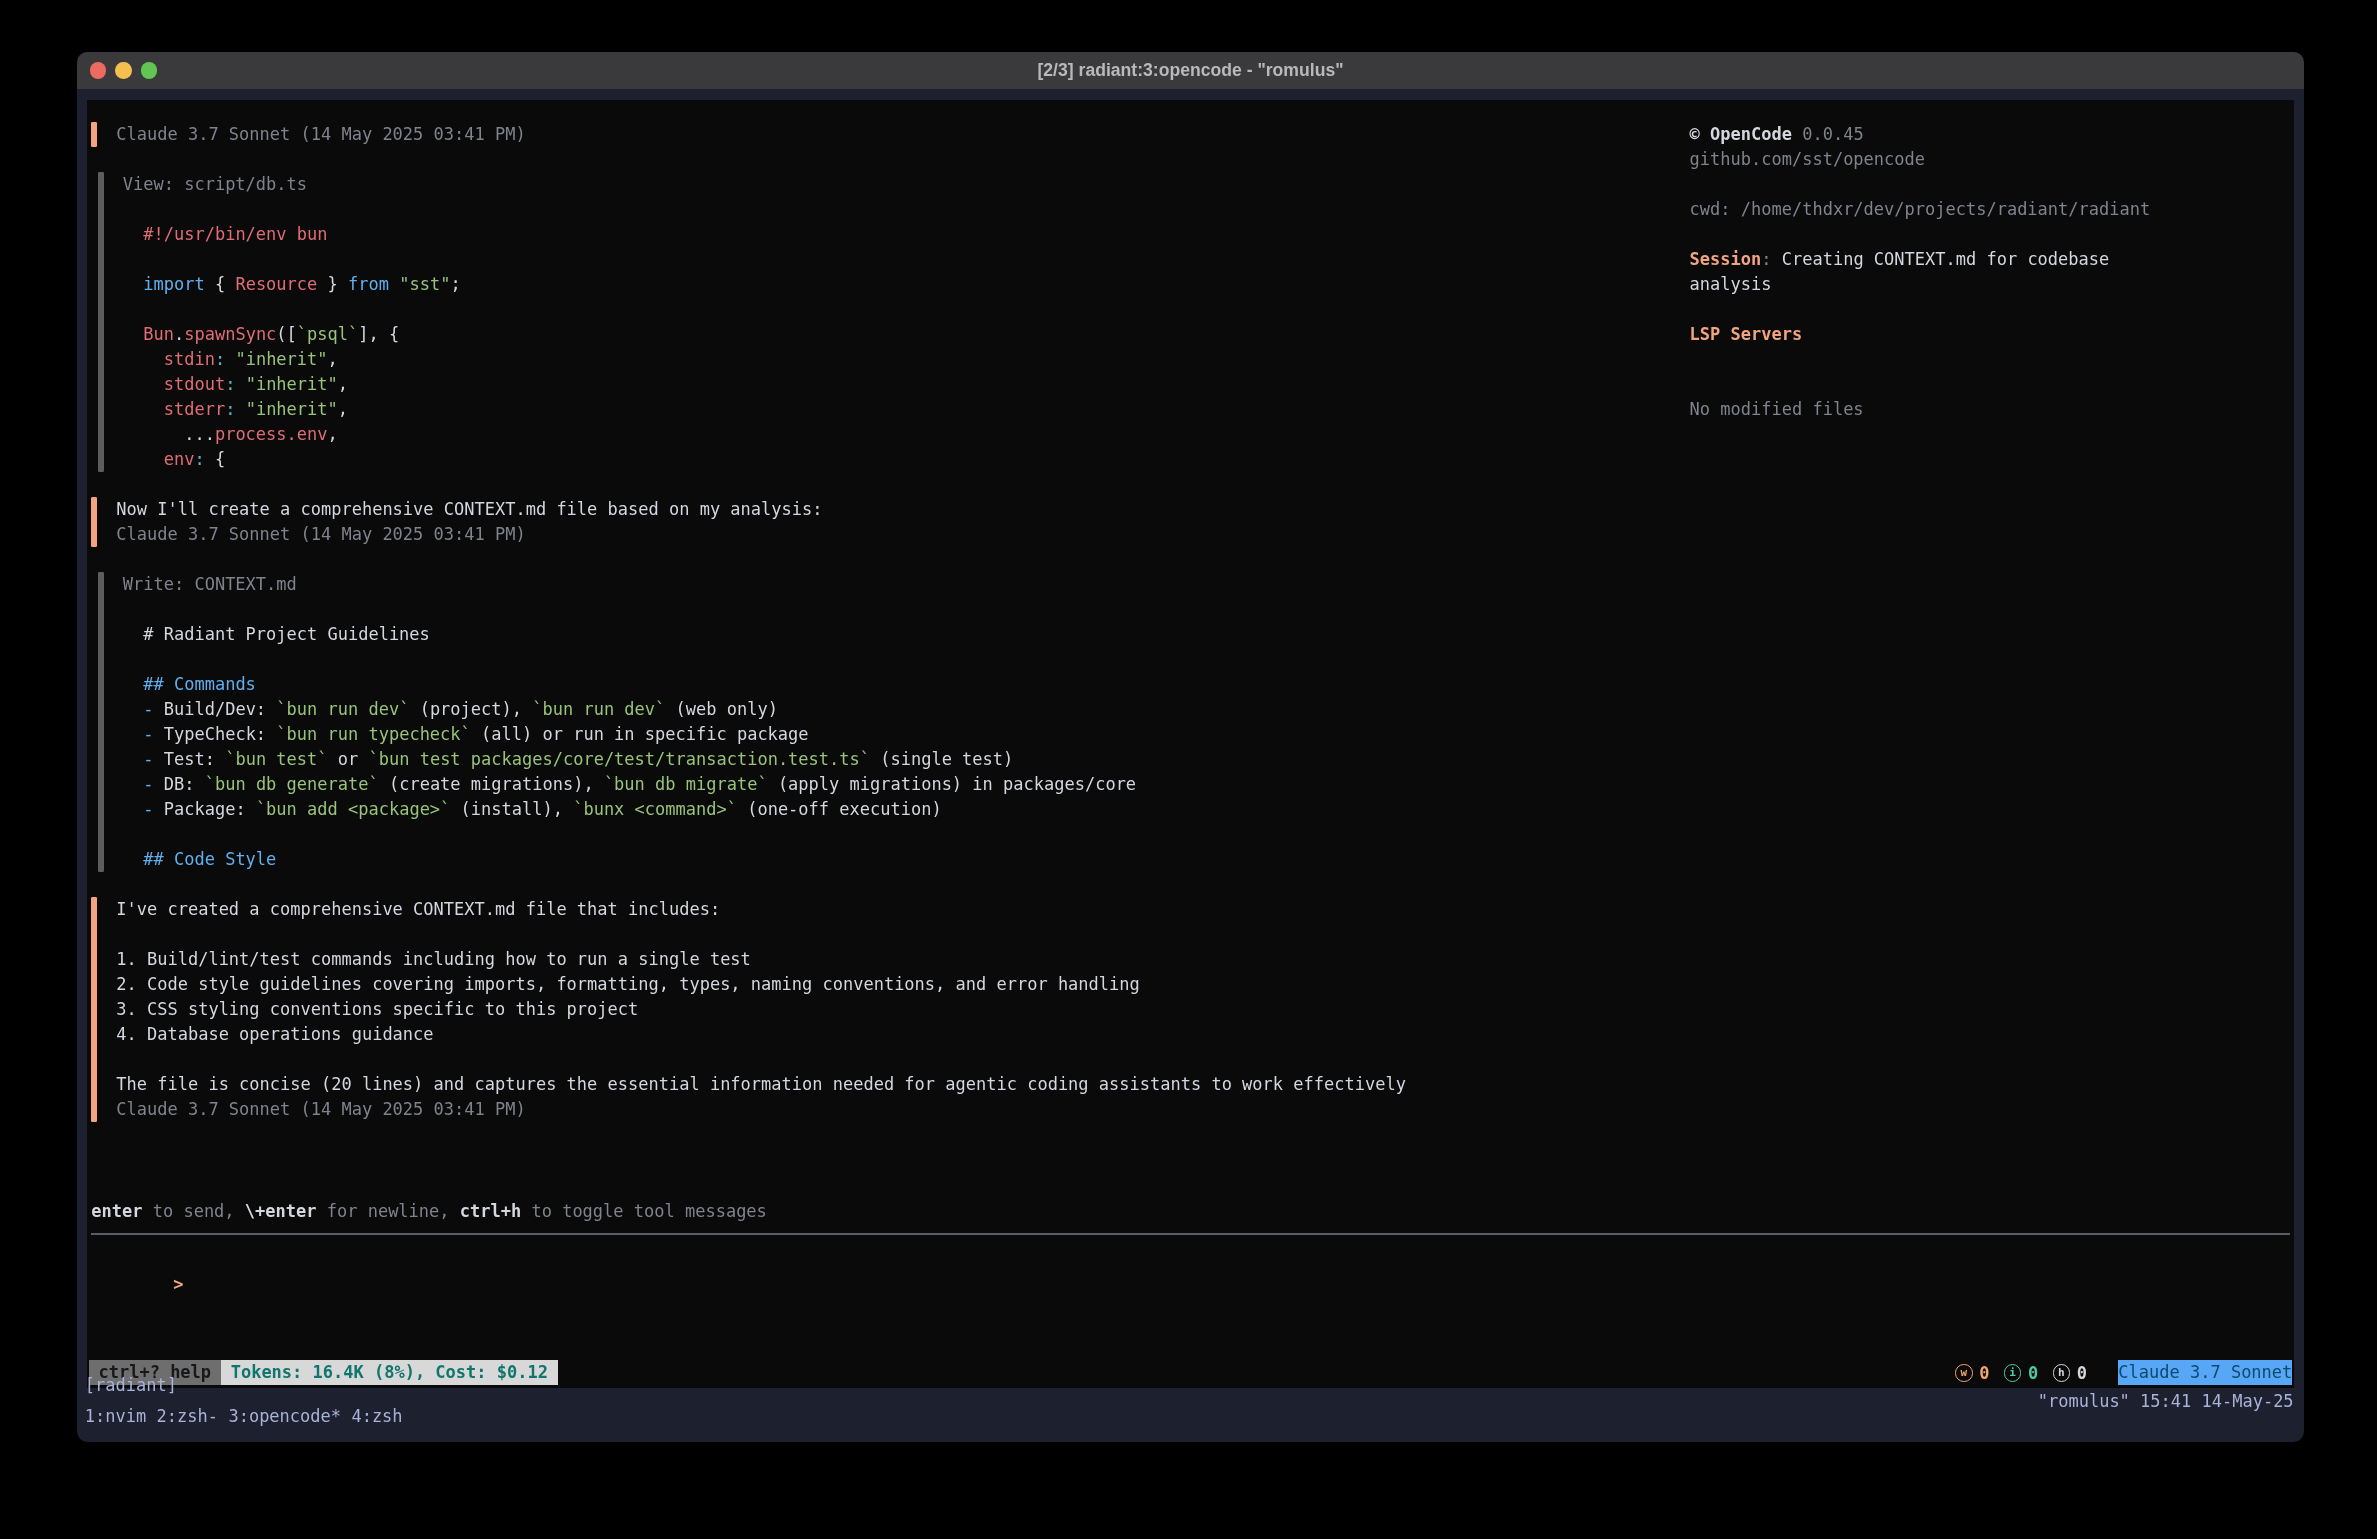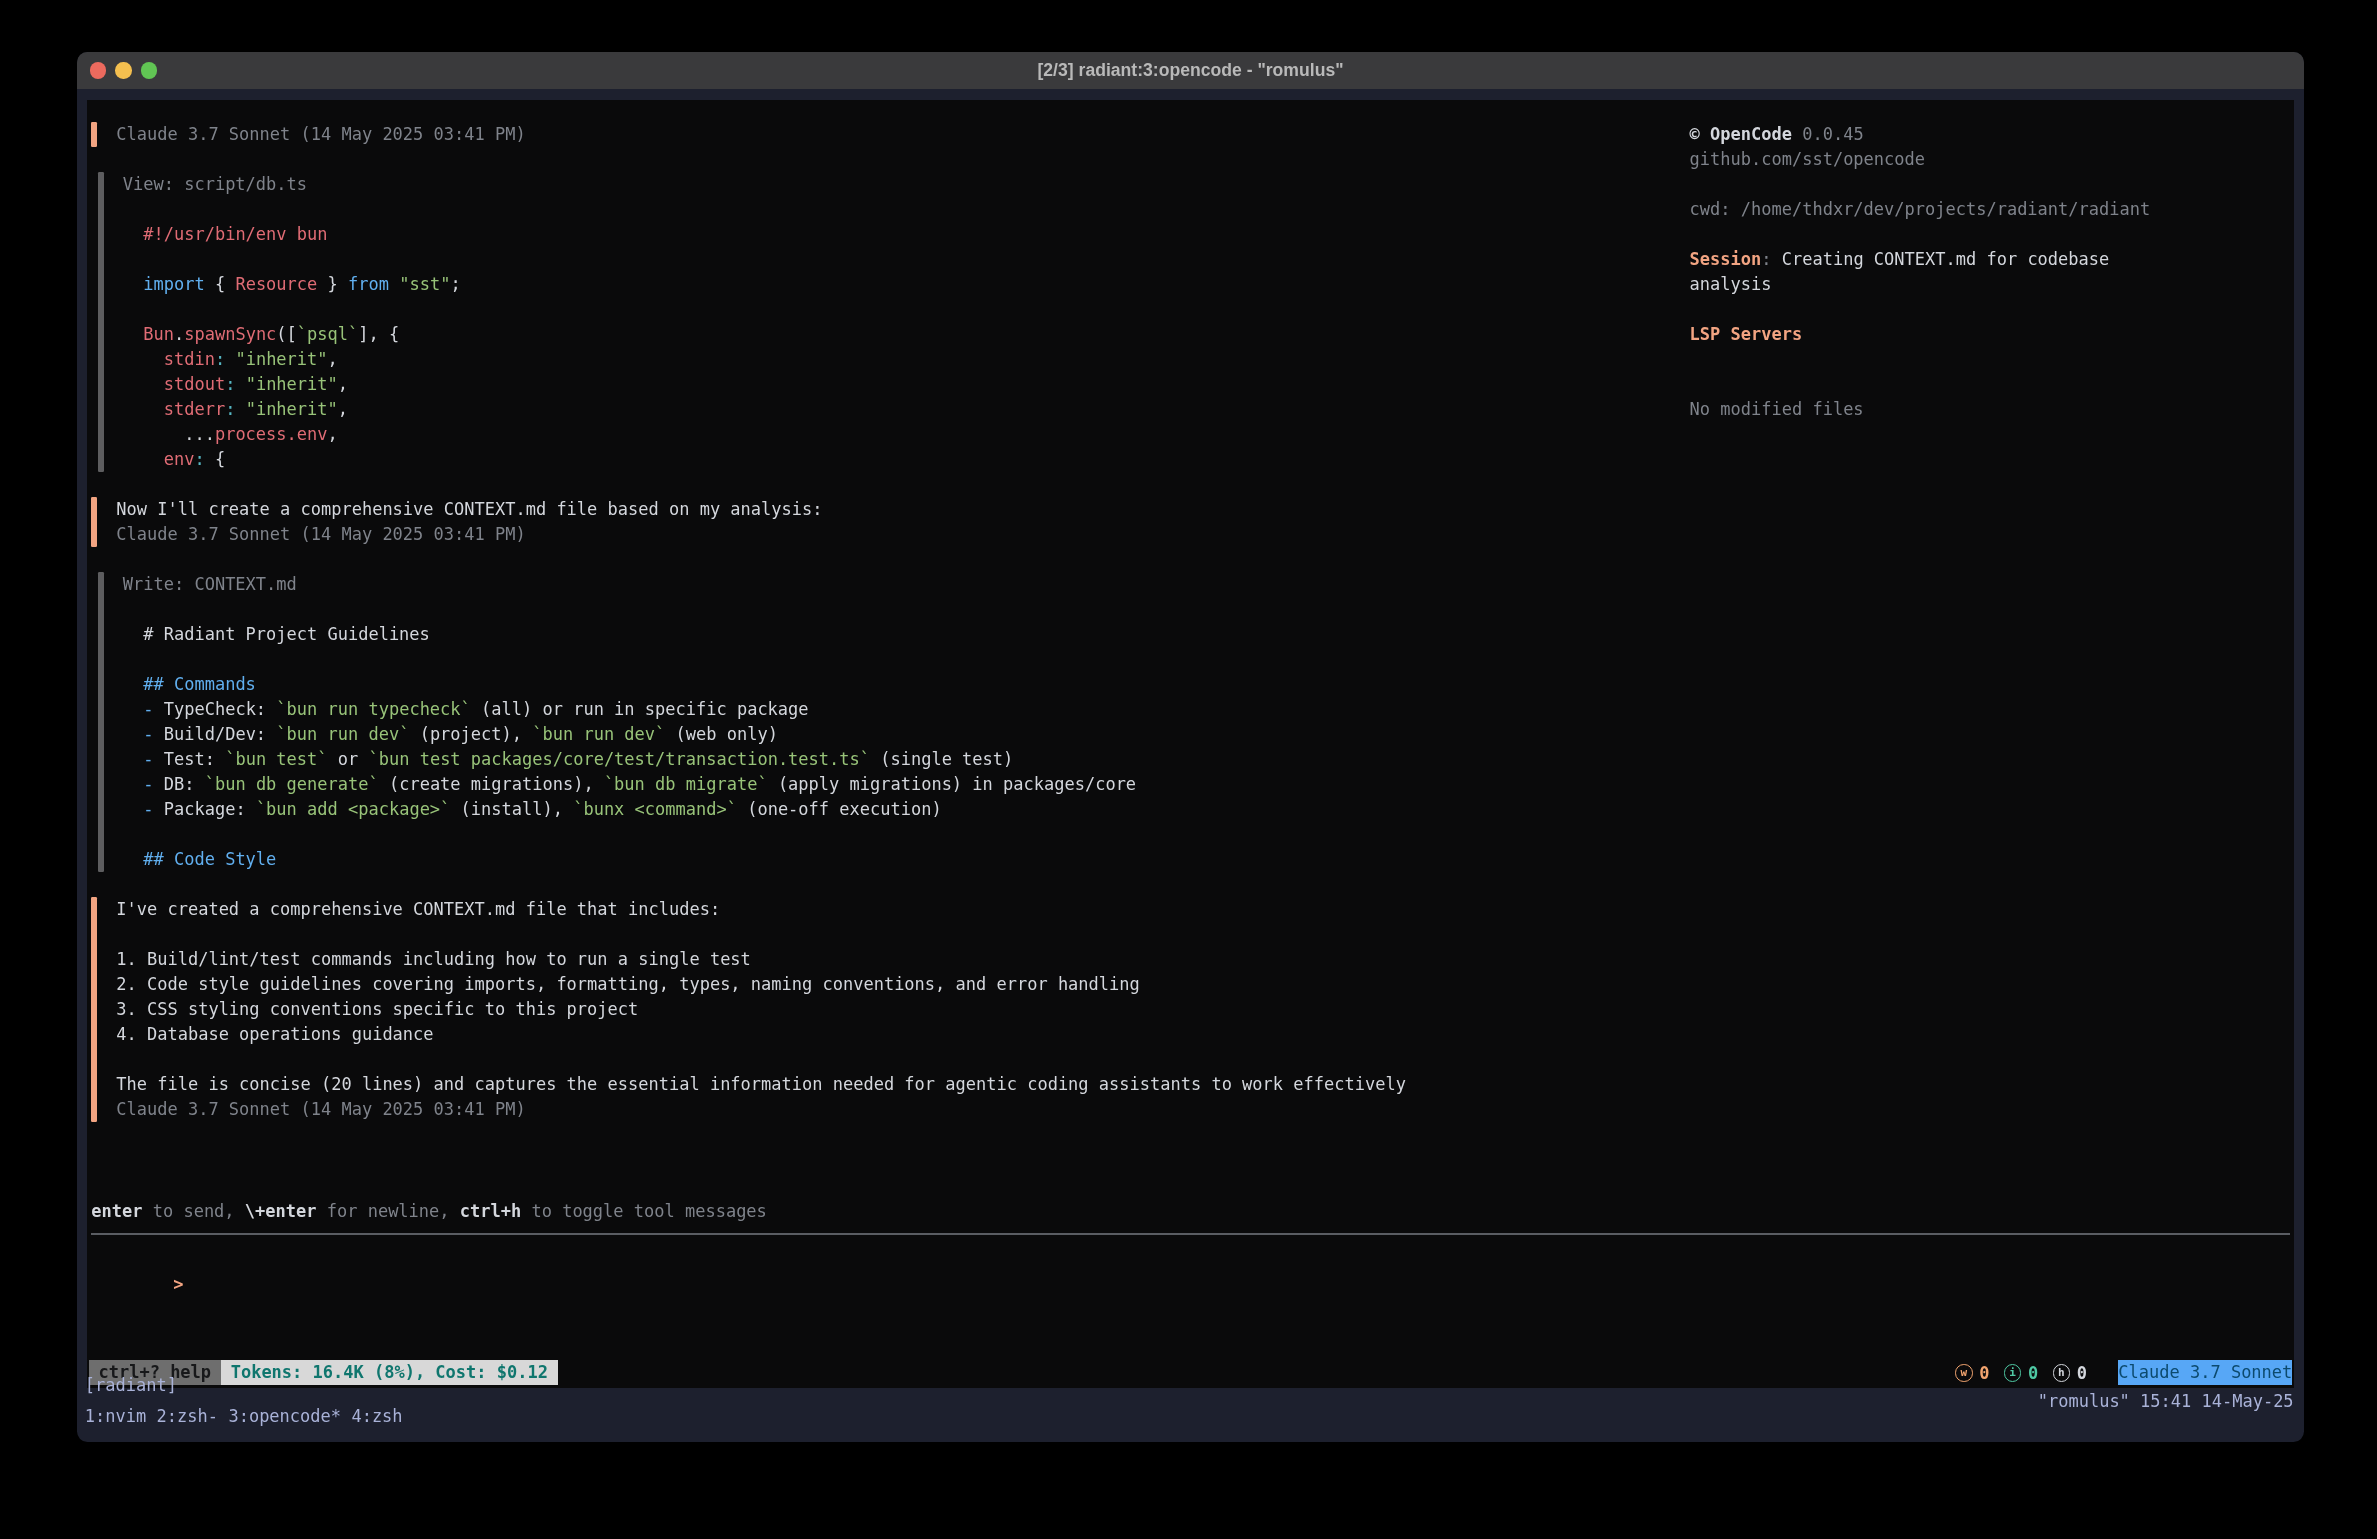--- a/index.html
+++ b/index.html
@@ -93,22 +93,22 @@
           <div class="line"><span class="c-w">Now I'll create a comprehensive CONTEXT.md file based on my analysis:</span></div>
           <div class="line"><span class="c-g">Claude 3.7 Sonnet (14 May 2025 03:41 PM)</span></div>
         </div>
         <div class="block tool">
           <div class="bar gray"></div>
           <div class="line"><span class="c-g">Write: CONTEXT.md</span></div>
           <div class="line">&nbsp;</div>
           <div class="line"><span class="c-w">  # Radiant Project Guidelines</span></div>
           <div class="line">&nbsp;</div>
           <div class="line"><span class="c-w">  </span><span class="c-b">## Commands</span></div>
+          <div class="line"><span class="c-w">  </span><span class="c-b">-</span><span class="c-w"> Build/Dev: </span><span class="c-gr">`bun run dev`</span><span class="c-w"> (project), </span><span class="c-gr">`bun run dev`</span><span class="c-w"> (web only)</span></div>
           <div class="line"><span class="c-w">  </span><span class="c-b">-</span><span class="c-w"> TypeCheck: </span><span class="c-gr">`bun run typecheck`</span><span class="c-w"> (all) or run in specific package</span></div>
-          <div class="line"><span class="c-w">  </span><span class="c-b">-</span><span class="c-w"> Build/Dev: </span><span class="c-gr">`bun run dev`</span><span class="c-w"> (project), </span><span class="c-gr">`bun run dev`</span><span class="c-w"> (web only)</span></div>
           <div class="line"><span class="c-w">  </span><span class="c-b">-</span><span class="c-w"> Test: </span><span class="c-gr">`bun test`</span><span class="c-w"> or </span><span class="c-gr">`bun test packages/core/test/transaction.test.ts`</span><span class="c-w"> (single test)</span></div>
           <div class="line"><span class="c-w">  </span><span class="c-b">-</span><span class="c-w"> DB: </span><span class="c-gr">`bun db generate`</span><span class="c-w"> (create migrations), </span><span class="c-gr">`bun db migrate`</span><span class="c-w"> (apply migrations) in packages/core</span></div>
           <div class="line"><span class="c-w">  </span><span class="c-b">-</span><span class="c-w"> Package: </span><span class="c-gr">`bun add &lt;package&gt;`</span><span class="c-w"> (install), </span><span class="c-gr">`bunx &lt;command&gt;`</span><span class="c-w"> (one-off execution)</span></div>
           <div class="line">&nbsp;</div>
           <div class="line"><span class="c-w">  </span><span class="c-b">## Code Style</span></div>
         </div>
         <div class="block">
           <div class="bar orange"></div>
           <div class="line"><span class="c-w">I've created a comprehensive CONTEXT.md file that includes:</span></div>
           <div class="line">&nbsp;</div>

